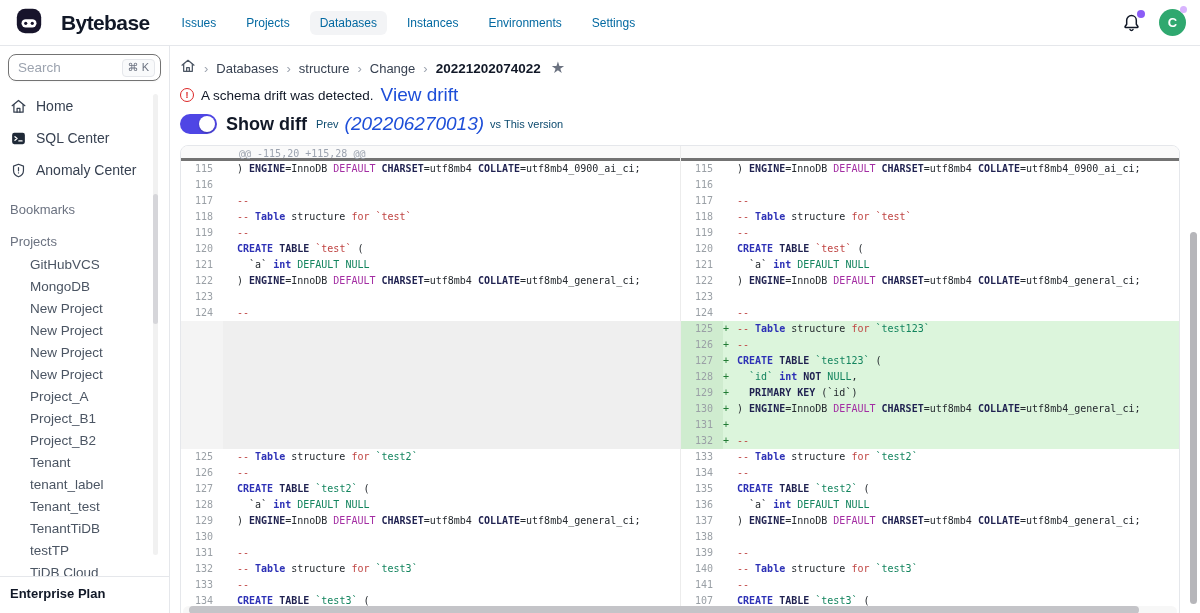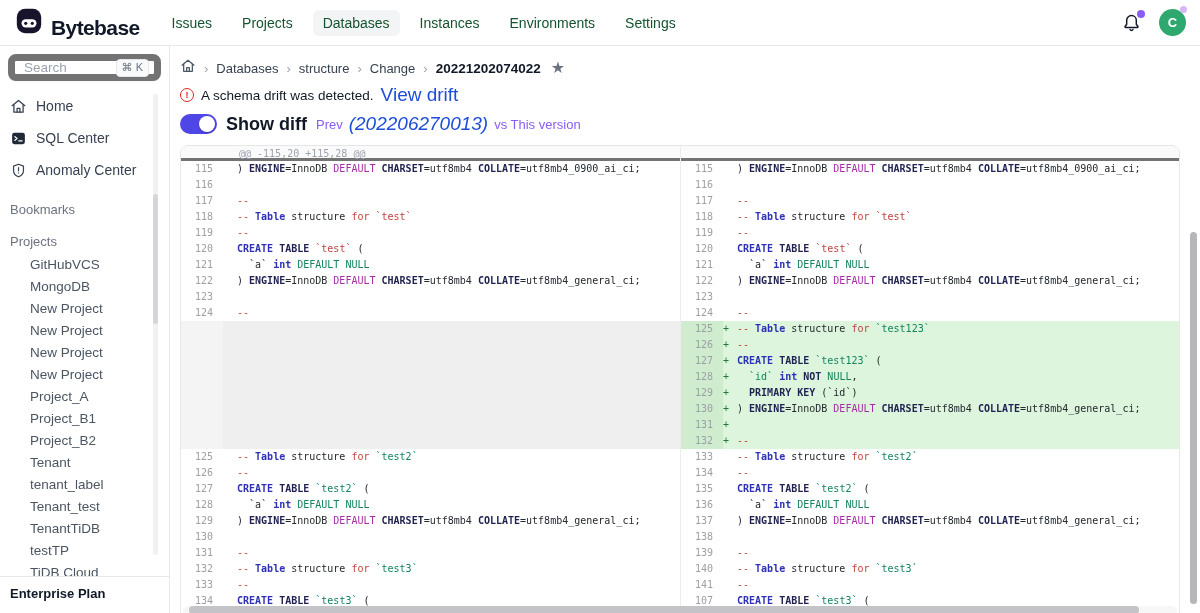--- a/index.html
+++ b/index.html
@@ -3,45 +3,45 @@
 <meta charset="utf-8">
 <style>
   * { margin:0; padding:0; box-sizing:border-box; }
   html,body { width:1200px; height:613px; overflow:hidden; background:#fff;
     font-family:"Liberation Sans", sans-serif; color:#111827; }
   .screen { position:relative; width:1200px; height:613px; overflow:hidden; background:#fff; }
 
   
   .navbar { height:46px; display:flex; align-items:center; padding:0 14px;
     border-bottom:1px solid #e5e7eb; background:#fff; }
-  .logo { display:flex; align-items:flex-end; gap:7px; cursor:pointer; }
+  .logo { display:flex; align-items:center; gap:17px; cursor:pointer; }
   .logo svg { width:30px; height:30px; }
   .brand { font-size:21px; font-weight:800; letter-spacing:-0.6px; color:#111827; }
   .main-nav { display:flex; align-items:center; gap:10px; margin-left:22px; }
-  .nav-item { font-size:14px; font-weight:500; color:#14532d; padding:5px 10px;
+  .nav-item { font-size:12px; font-weight:500; color:#0369a1; padding:5px 10px;
     border-radius:6px; cursor:pointer; }
   .nav-item.active { background:#f3f4f6; }
   .nav-right { margin-left:auto; display:flex; align-items:center; gap:16px; }
   .bell-wrap { position:relative; width:22px; height:22px; cursor:pointer; }
   .bell-wrap svg { width:21px; height:21px; }
   .bell-dot { position:absolute; top:-2px; right:-2px; width:8px; height:8px; border-radius:50%; }
   .avatar-wrap { position:relative; }
   .avatar { width:27px; height:27px; border-radius:50%; display:flex; align-items:center;
     justify-content:center; color:#fff; font-size:13px; font-weight:700; cursor:pointer; }
   .avatar-dot { position:absolute; top:-3px; right:-1px; width:7px; height:7px; border-radius:50%; }
 
   
   .app { display:flex; height:567px; }
   .sidebar { position:relative; width:170px; flex:none; border-right:1px solid #e5e7eb;
     background:#fff; padding-top:8px; overflow:hidden; }
   .content { flex:1; min-width:0; position:relative; padding:12px 20px 0 10px; }
 
   
   .search-box { margin:0 8px 12px 8px; height:27px; display:flex; align-items:center;
-    border:7px solid #737373; border-radius:8px; padding:0 5px 0 9px;
+    border:1px solid #737373; border-radius:8px; padding:0 5px 0 9px;
     box-shadow:0 1px 2px rgba(0,0,0,0.04); background:#fff; }
   .search-box input { flex:1; min-width:0; border:none; outline:none; font-size:13.5px;
     color:#374151; font-family:"Liberation Sans", sans-serif; background:transparent; }
   .search-box input::placeholder { color:#9ca3af; }
   .kbd { flex:none; font-size:11px; color:#6b7280; border:1px solid #e5e7eb; background:#f9fafb;
     border-radius:4px; padding:1.5px 5px; white-space:nowrap; }
   .side-nav-item { display:flex; gap:9px; padding:5px 10px; font-size:14px;
     color:#374151; cursor:pointer; margin:2px 0; }
   .side-nav-item svg { width:17px; height:17px; flex:none; }
   .section-label { font-size:13px; color:#6b7280; padding:4px 10px; margin-top:11px; }
@@ -70,21 +70,21 @@
     color:#dc2626; font-size:9px; font-weight:800; display:flex; align-items:center;
     justify-content:center; flex:none; }
   .alert-text { font-size:13.5px; font-weight:500; color:#111827; }
   .link { font-size:19px; color:#1d4ed8; cursor:pointer; }
 
   .toolbar-row { display:flex; align-items:center; gap:9px; margin-top:9px; height:22px; }
   .switch { width:37px; height:20px; border-radius:10px; position:relative; cursor:pointer; flex:none; }
   .switch .knob { position:absolute; top:2px; right:2px; width:16px; height:16px;
     border-radius:50%; background:#fff; box-shadow:0 1px 2px rgba(0,0,0,0.25); }
   .toggle-label { font-size:18px; font-weight:700; color:#111827; }
-  .muted { font-size:13px; color:#8b5cf6; }
+  .muted { font-size:11px; color:#0c4a6e; }
 
   
   .diff { position:relative; margin-top:10px; height:475px; border:1px solid #e5e7eb;
     border-radius:8px; background:#fff; display:flex; overflow:hidden;
     font-family:"DejaVu Sans Mono", monospace; font-size:10px; }
   .panel { width:50%; flex:none; overflow:hidden; }
   .panel.right { border-left:1px solid #ececec; }
   .hunk { height:15px; line-height:15px; background:#fafafa; border-bottom:3px solid #737373;
     color:#9ca3af; padding-left:58px; white-space:pre; }
   .drow { display:flex; height:16px; line-height:16px; white-space:pre; }

